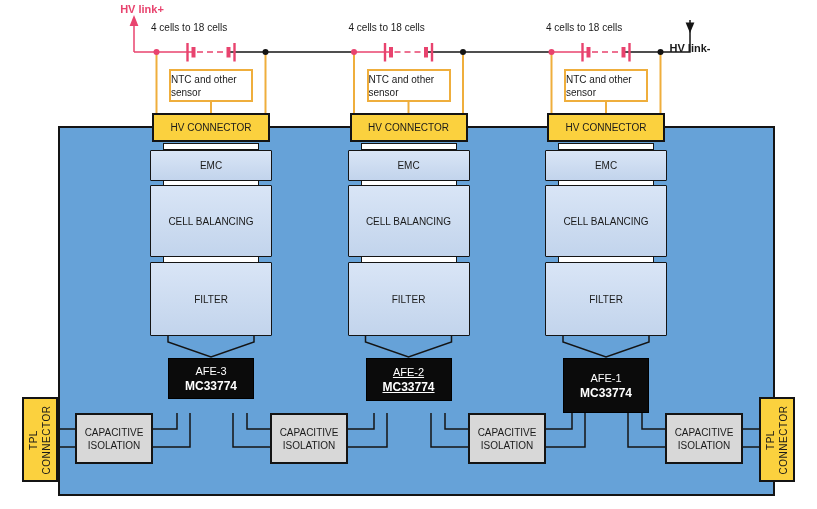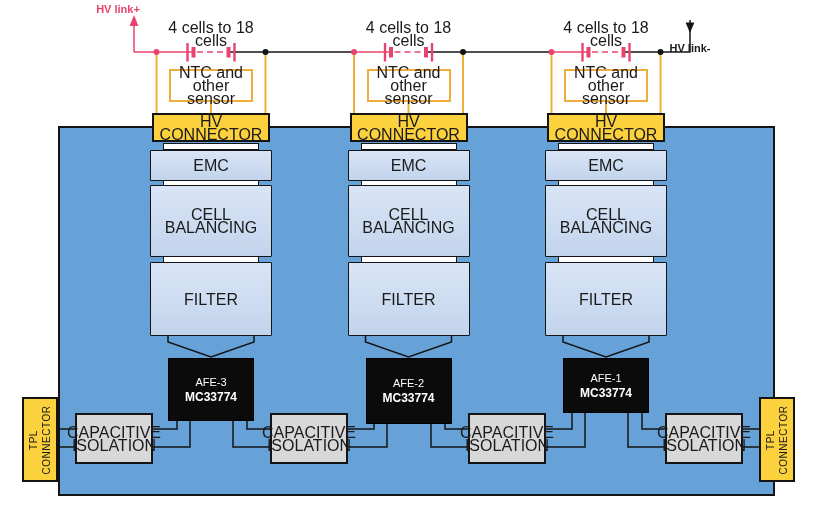--- a/index.html
+++ b/index.html
@@ -1,20 +1,20 @@
 <!DOCTYPE html>
 <html style="--panel-blue: #66A2D8; --light-blue-top: #D9E5F6; --light-blue-bottom: #C2D4EC; --band-white: #FFFFFF; --connector-yellow: #FBD13E; --wire-yellow: #EFAE3C; --isolation-gray: #D8D8D8; --afe-black: #0B0B0B; --line-black: #141414; --hv-red: #E8436E;"><head>
 <meta charset="utf-8">
 <style>
   html,body{margin:0;padding:0;background:#fff;}
   .stage{position:relative;width:817px;height:509px;background:#fff;overflow:hidden;
          font-family:"Liberation Sans",sans-serif;color:#1a1a1a;}
   .abs{position:absolute;box-sizing:border-box;}
   .panel{background:var(--panel-blue,#66A2D8);border:2px solid var(--line-black,#141414);}
-  .lbl{font-size:16px;line-height:13px;text-align:center;color:#1a1a1a;}
+  .lbl{font-size:10px;line-height:13px;text-align:left;color:#1a1a1a;}
   .hvlink{font-size:11px;font-weight:bold;text-align:center;}
   .hvplus{color:var(--hv-red,#E8436E);}
   .hvminus{color:#1a1a1a;}
   .ntc{background:#fff;border:2px solid var(--wire-yellow,#EFAE3C);
        display:flex;flex-direction:column;justify-content:center;}
   .yellowbox{background:var(--connector-yellow,#FBD13E);border:2px solid var(--line-black,#141414);
        display:flex;align-items:center;justify-content:center;}
   .band{background:var(--band-white,#fff);border:1.5px solid var(--line-black,#141414);}
   .bluebox{background:linear-gradient(var(--light-blue-top,#D9E5F6),var(--light-blue-bottom,#C2D4EC));
        border:1.5px solid var(--line-black,#141414);border-radius:1px;
@@ -127,21 +127,21 @@
         <path class="wire-black" d="M585 413 V447 H546"></path>
       <path class="wire-black" d="M628 413 V447 H665"></path>
         <path class="wire-black" d="M642 413 V429 H665"></path>
       <path class="wire-black" d="M58 429 H75"></path>
         <path class="wire-black" d="M58 447 H75"></path>
       <path class="wire-black" d="M743 429 H759"></path>
         <path class="wire-black" d="M743 447 H759"></path>
     </g>
   </svg>
 
-  <div class="abs hvlink hvplus" style="left:76px;top:3px;width:84px;">HV link+</div>
+  <div class="abs hvlink hvplus" style="left:100px;top:3px;width:84px;">HV link+</div>
   <div class="abs hvlink hvminus" style="left:648px;top:3px;width:84px;margin-top:39px;">HV link-</div>
   <div class="abs lbl" style="left:151px;top:21px;width:120px;">4 cells to 18 cells</div>
   <div class="abs lbl" style="left:348.5px;top:21px;width:120px;">4 cells to 18 cells</div>
   <div class="abs lbl" style="left:546px;top:21px;width:120px;">4 cells to 18 cells</div>
 
   <div class="abs ntc lbl" style="left:169px;top:69px;width:84px;height:33px;">
     <span>NTC and other</span>
     <span>sensor</span>
   </div>
   <div class="abs ntc lbl" style="left:366.5px;top:69px;width:84px;height:33px;">
@@ -195,25 +195,25 @@
     </div>
   <div class="abs band" style="left:558px;top:180px;width:96px;height:6px;"></div>
   <div class="abs bluebox lbl" style="left:545px;top:185px;width:122px;height:72px;">
     <span>CELL BALANCING</span>
     </div>
   <div class="abs band" style="left:558px;top:256px;width:96px;height:7px;"></div>
   <div class="abs bluebox lbl" style="left:545px;top:262px;width:122px;height:74px;">
     <span>FILTER</span>
     </div>
 
-  <div class="abs afe" style="left:168px;top:358px;width:86px;height:63px;">
+  <div class="abs afe" style="left:168px;top:358px;width:86px;height:41px;">
     <span class="l1">AFE-3</span>
     <span class="l2">MC33774</span>
   </div>
-  <div class="abs afe" style="left:365.5px;top:358px;width:86px;height:66px;">
+  <div class="abs afe" style="left:365.5px;top:358px;width:86px;height:43px;text-decoration:underline;">
     <span class="l1">AFE-2</span>
     <span class="l2">MC33774</span>
   </div>
   <div class="abs afe" style="left:563px;top:358px;width:86px;height:55px;">
     <span class="l1">AFE-1</span>
     <span class="l2">MC33774</span>
   </div>
 
   <div class="abs ci lbl" style="left:75px;top:413px;width:78px;height:51px;">
     <span>CAPACITIVE</span>

